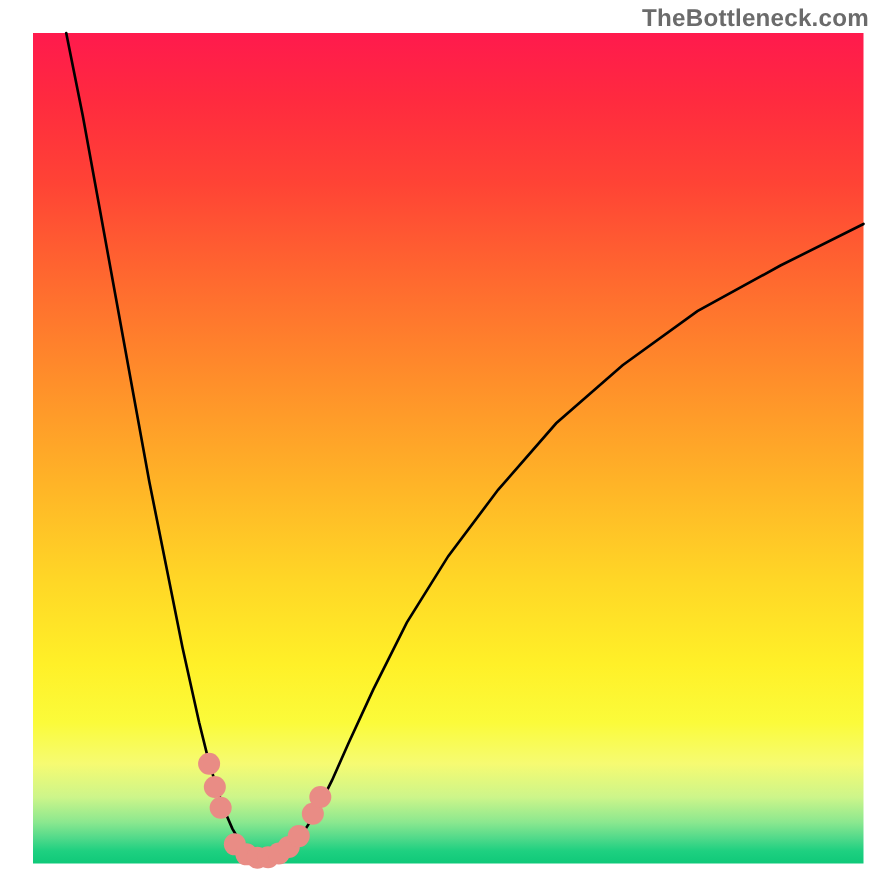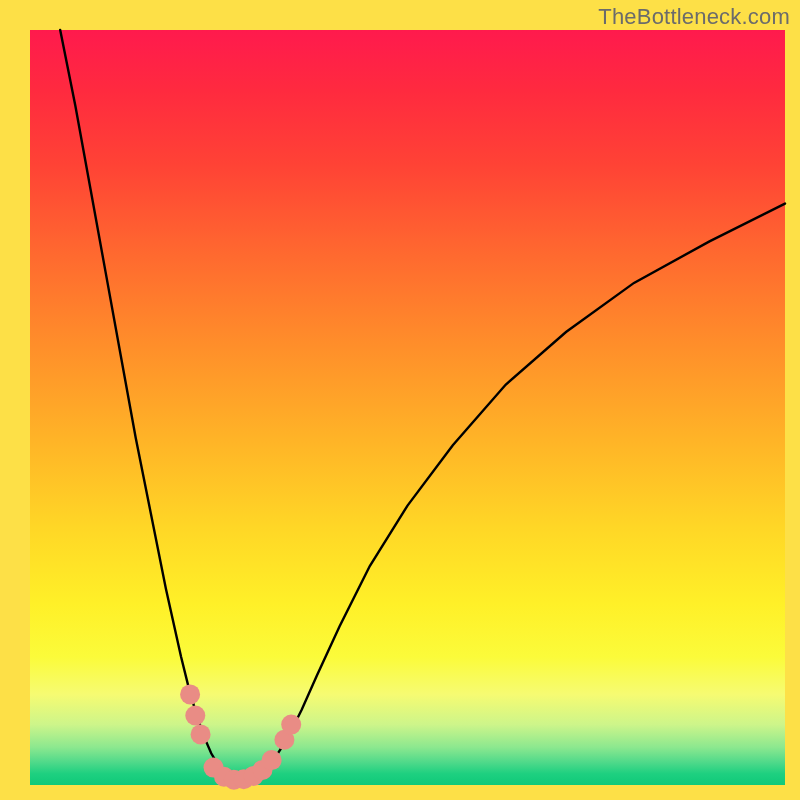--- a/index.html
+++ b/index.html
@@ -10,21 +10,22 @@
     background: #000;
     overflow: hidden;
     font-family: Arial, Helvetica, sans-serif;
   }
   .frame {
     position: absolute;
     left: 0;
     top: 0;
     width: 800px;
     height: 800px;
-    background: #fde047;
+    background: #ffffff;
+    font-weight: bold;
   }
   .plot-area {
     position: absolute;
     left: 30px;
     top: 30px;
     width: 755px;
     height: 755px;
     
     background: linear-gradient(
       to bottom,

